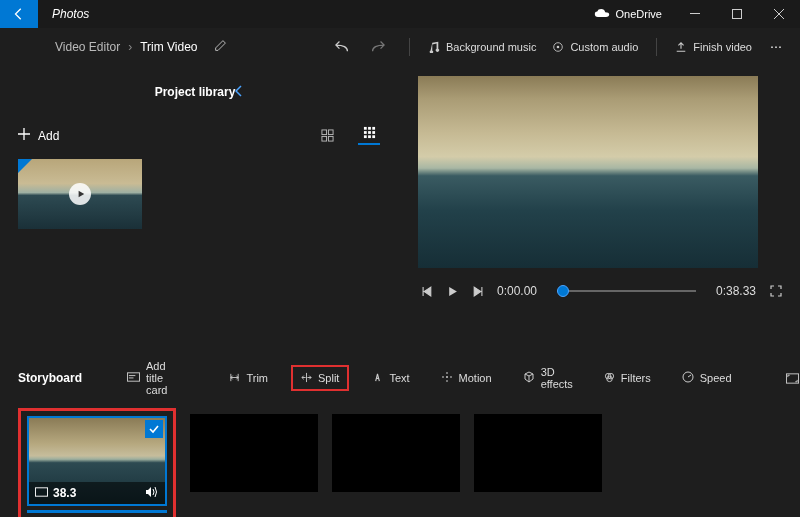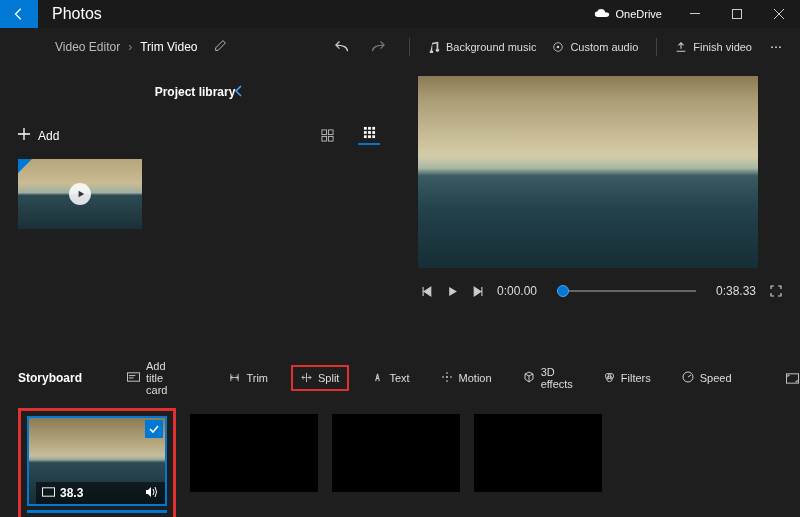--- a/index.html
+++ b/index.html
@@ -1,21 +1,21 @@
 <!DOCTYPE html>
 <html><head>
 <meta charset="utf-8">
 <style>
 * { margin: 0; padding: 0; box-sizing: border-box; }
 body { width: 800px; height: 517px; background: #1e1e1e; font-family: "Segoe UI", sans-serif; color: #fff; font-size: 12px; overflow: hidden; position: relative; }
 
 
 .titlebar { height: 28px; background: #1a1a1a; display: flex; align-items: center; }
 .back-btn { width: 38px; height: 28px; background: #0078d4; display: flex; align-items: center; justify-content: center; }
-.app-title { padding: 0 14px; font-size: 16px; }
+.app-title { padding: 0 14px; font-size: 12px; font-style: italic; }
 .title-spacer { flex: 1; }
 .onedrive { display: flex; align-items: center; gap: 6px; padding: 0 12px; font-size: 11px; }
 .win-controls { display: flex; }
 .win-btn { width: 42px; height: 28px; display: flex; align-items: center; justify-content: center; color: #ccc; }
 .win-btn svg { width: 10px; height: 10px; }
 
 
 .actionbar { height: 38px; display: flex; align-items: center; padding: 0 8px; }
 .breadcrumb { display: flex; align-items: center; gap: 8px; padding: 0 6px; margin-left: 41px; }
 .bc-item { color: #bbb; font-size: 12px; }
@@ -58,21 +58,21 @@
 .sb-title { font-size: 12px; font-weight: 600; margin-right: 22px; }
 .sb-btn { display: flex; align-items: center; gap: 6px; padding: 4px 8px; font-size: 11px; color: #ddd; height: 26px; }
 .sb-highlight { border: 2px solid #e03030; }
 .sb-divider { width: 1px; height: 18px; background: #444; margin: 0 8px; }
 .sb-icon-btn { width: 26px; height: 26px; display: flex; align-items: center; justify-content: center; color: #ccc; }
 
 .storyboard { padding: 10px 18px 14px 18px; display: flex; gap: 14px; }
 .clip-wrap { border: 3px solid #e03030; padding: 5px 6px 8px 6px; }
 .clip { width: 140px; height: 90px; position: relative; border: 2px solid #0078d4; background: linear-gradient(to bottom, #8a7b56 0%, #b6a87f 30%, #c6bd9c 44%, #9cae9e 48%, #2d4a52 52%, #162e36 100%); }
 .clip-check { position: absolute; top: 2px; right: 2px; width: 18px; height: 18px; background: #0078d4; display: flex; align-items: center; justify-content: center; }
-.clip-bottom { position: absolute; bottom: 0; left: 7px; right: 0; height: 22px; background: rgba(0,0,0,0.55); display: flex; align-items: center; justify-content: space-between; padding: 0 6px; }
+.clip-bottom { position: absolute; bottom: 0; left: 0; right: 0; height: 22px; background: rgba(0,0,0,0.55); display: flex; align-items: center; justify-content: space-between; padding: 0 6px; }
 .clip-dur { display: flex; align-items: center; gap: 5px; font-size: 12px; font-weight: 600; }
 .clip-underline { height: 3px; background: #0078d4; margin-top: 4px; }
 .clip-empty { width: 128px; height: 78px; background: #000; margin-top: 6px; }
 
 svg { fill: currentColor; }
 </style>
 </head>
 <body>
 
 <div class="titlebar">

